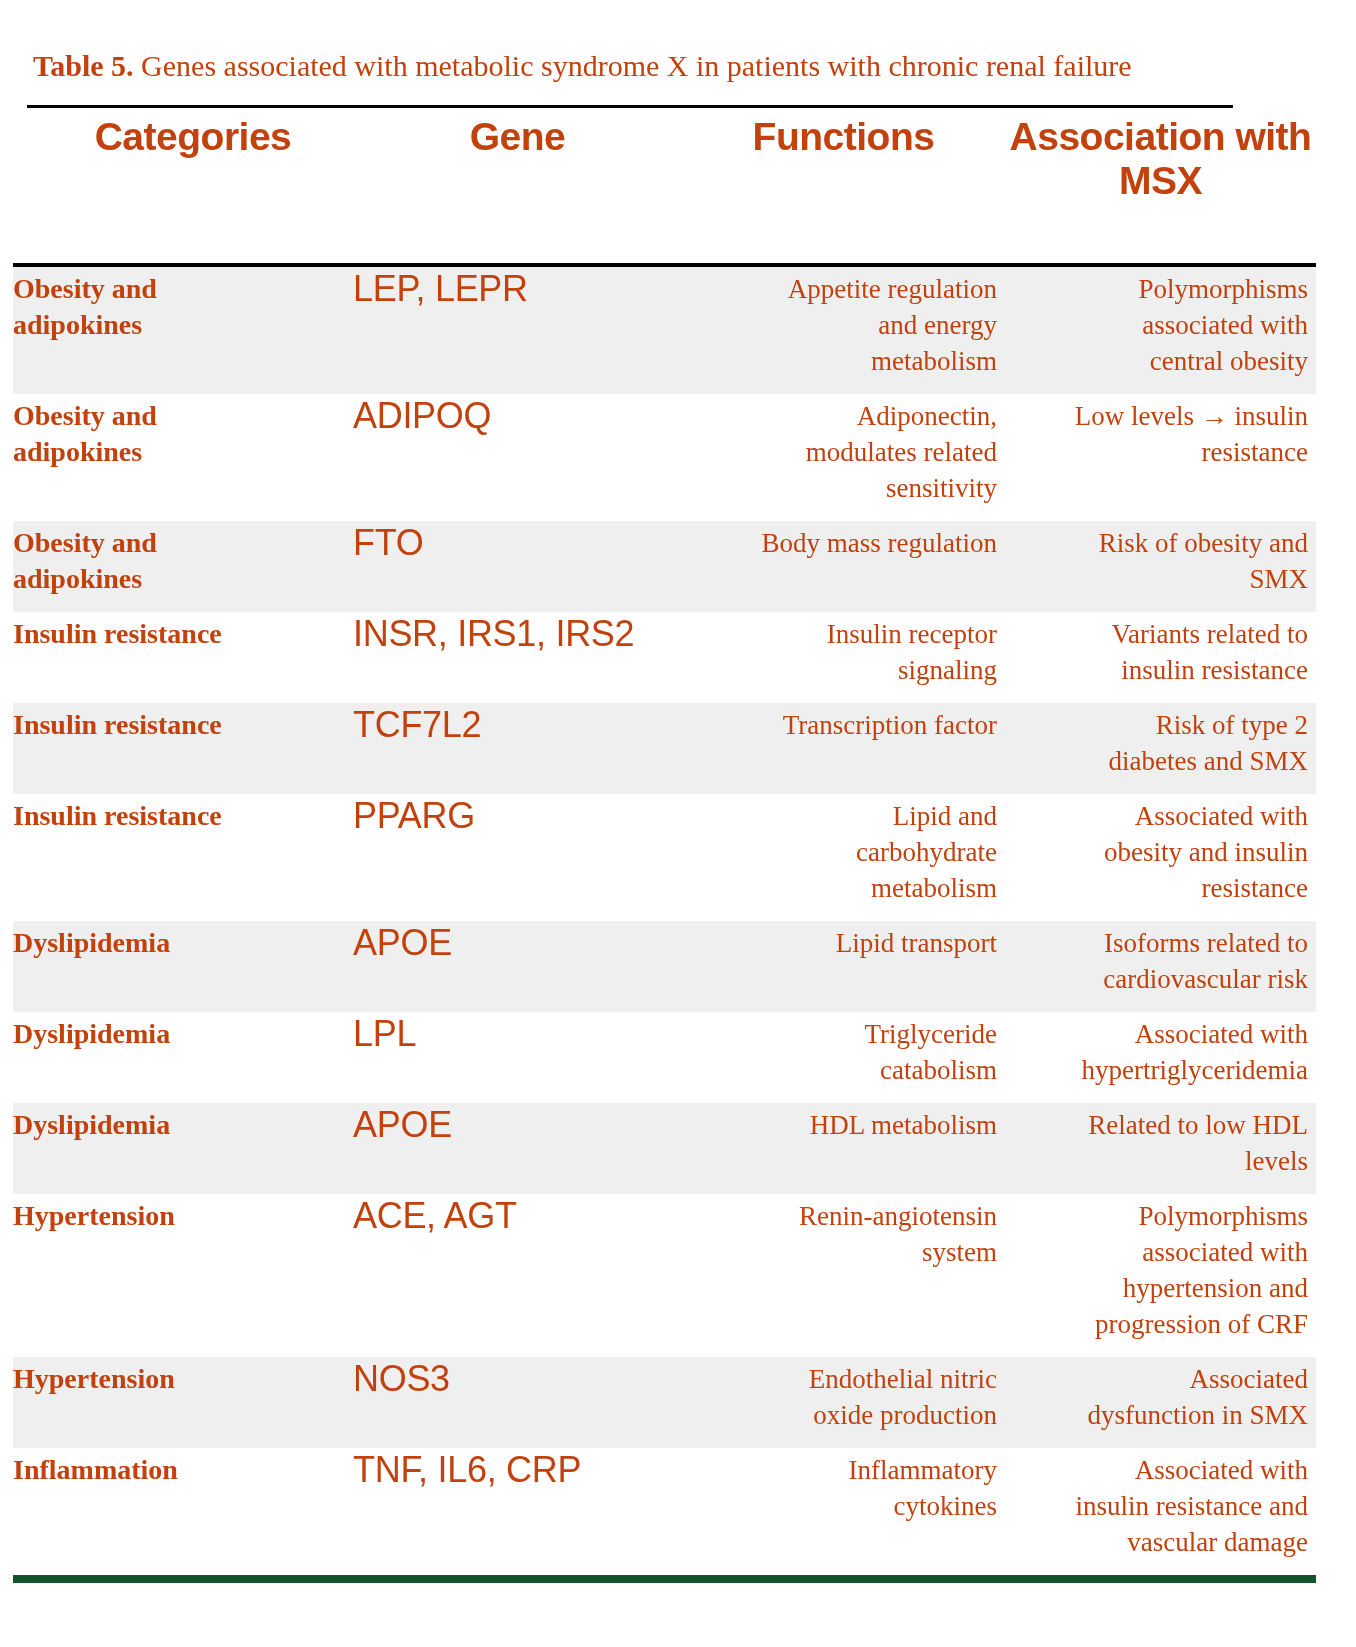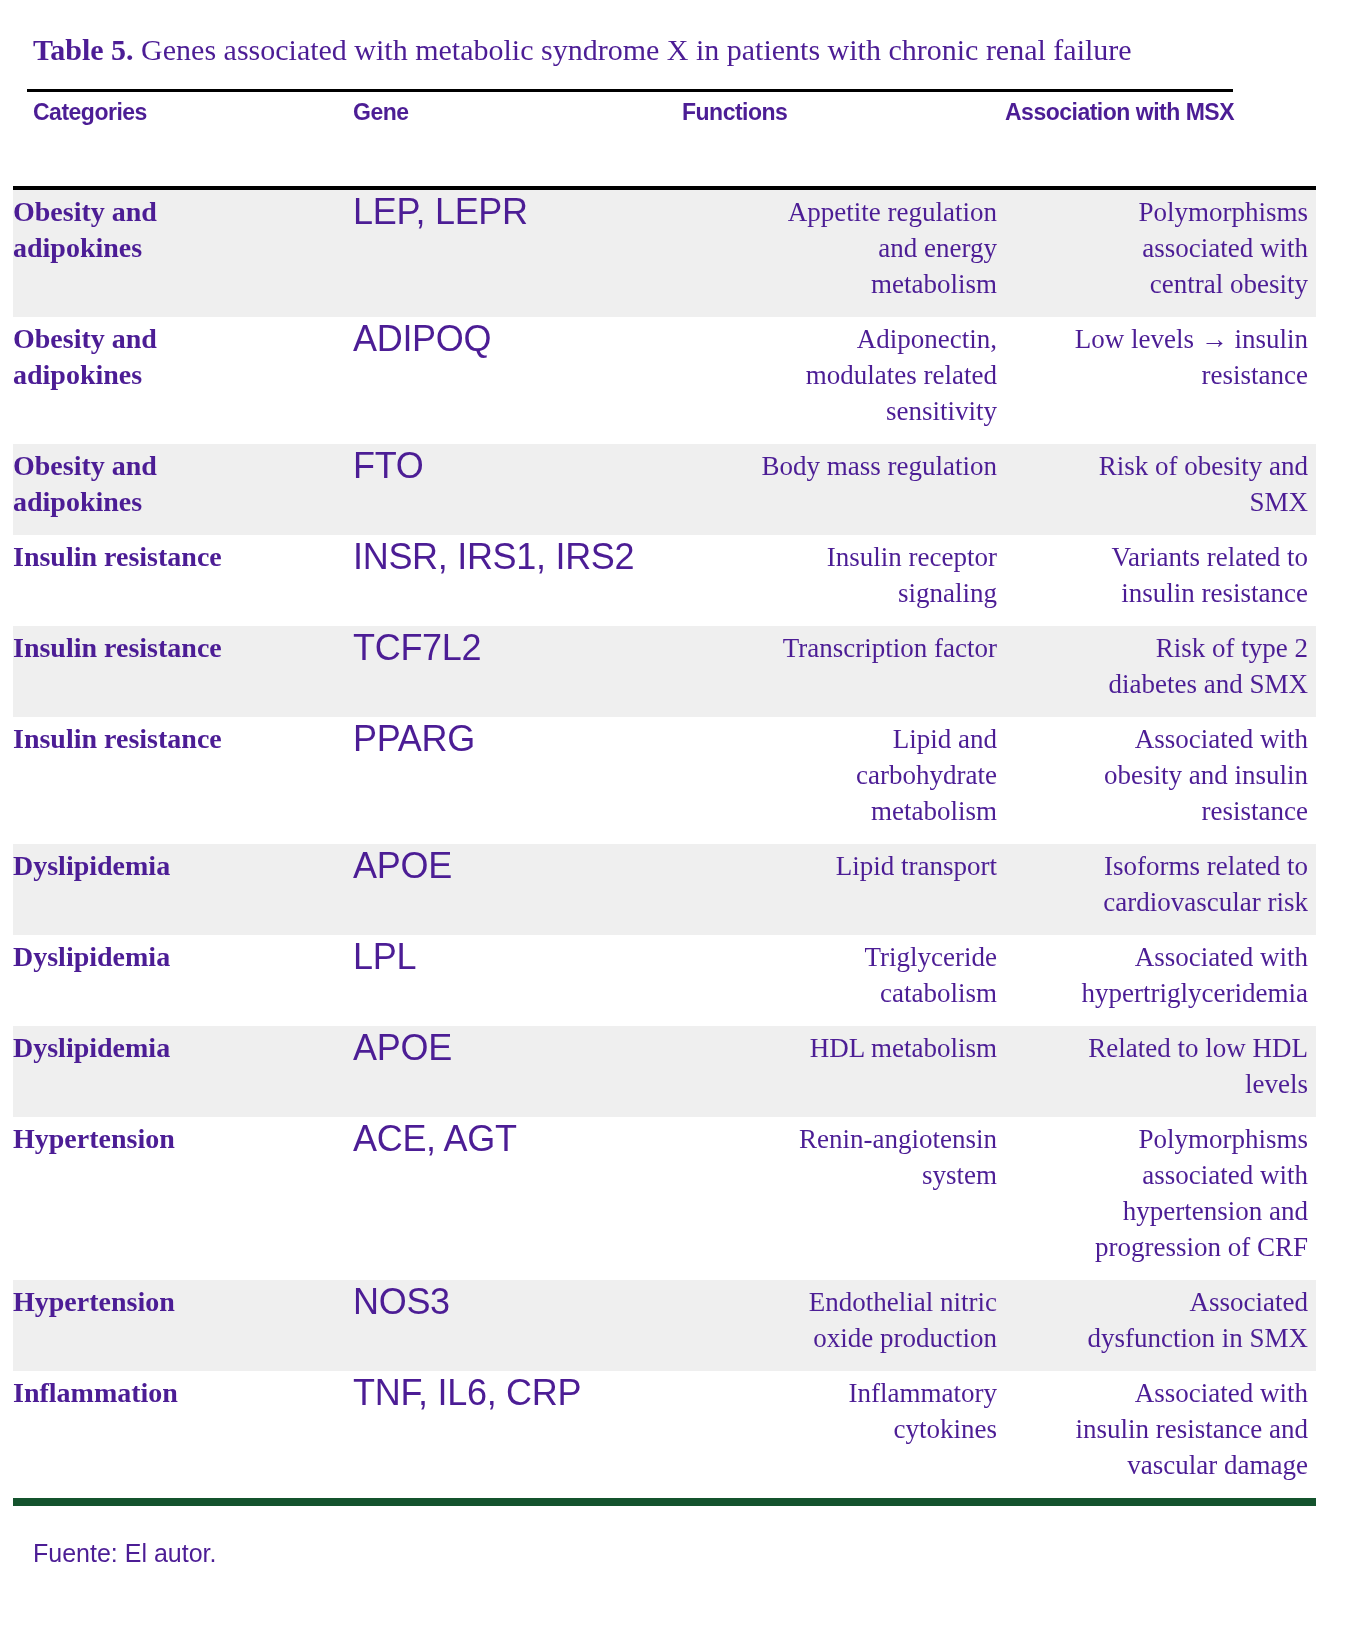--- a/index.html
+++ b/index.html
@@ -5,23 +5,23 @@
   html, body {
     margin: 0;
     padding: 0;
     background: #ffffff;
   }
   .page {
     position: relative;
     width: 1356px;
     height: 1647px;
     background: #ffffff;
-    color: #4c1d95;
+    color: #c2410c;
     box-sizing: border-box;
-    padding-top: 28px;
+    padding-top: 44px;
     overflow: hidden;
     font-family: "Liberation Serif", serif;
   }
   .caption {
     margin-left: 33px;
     width: 1130px;
     font-size: 30px;
     line-height: 44px;
     font-family: "Liberation Serif", serif;
   }
@@ -39,25 +39,25 @@
     table-layout: fixed;
     margin-left: 13px;
     width: 1303px;
   }
   col.c-cat  { width: 340px; }
   col.c-gene { width: 329px; }
   col.c-func { width: 323px; }
   col.c-assoc{ width: 311px; }
 
   table.genes th {
-    text-align: left;
+    text-align: center;
     vertical-align: top;
     font-family: "Liberation Sans", sans-serif;
     font-weight: bold;
-    font-size: 23px;
+    font-size: 39px;
     letter-spacing: -0.5px;
     padding: 7px 0 60px 0;
     border-bottom: 4px solid #000000;
   }
   table.genes th.first { padding-left: 20px; }
 
   table.genes td {
     vertical-align: top;
     padding: 4px 8px 15px 0;
     white-space: pre-line;
@@ -220,15 +220,14 @@
         <td class="gene">TNF, IL6, CRP</td>
         <td class="func">Inflammatory
 cytokines</td>
         <td class="assoc">Associated with
 insulin resistance and
 vascular damage</td>
       </tr>
     </tbody>
   </table>
 
-  <div class="source">Fuente: El autor.</div>
 
 </div>
 
 </body></html>

